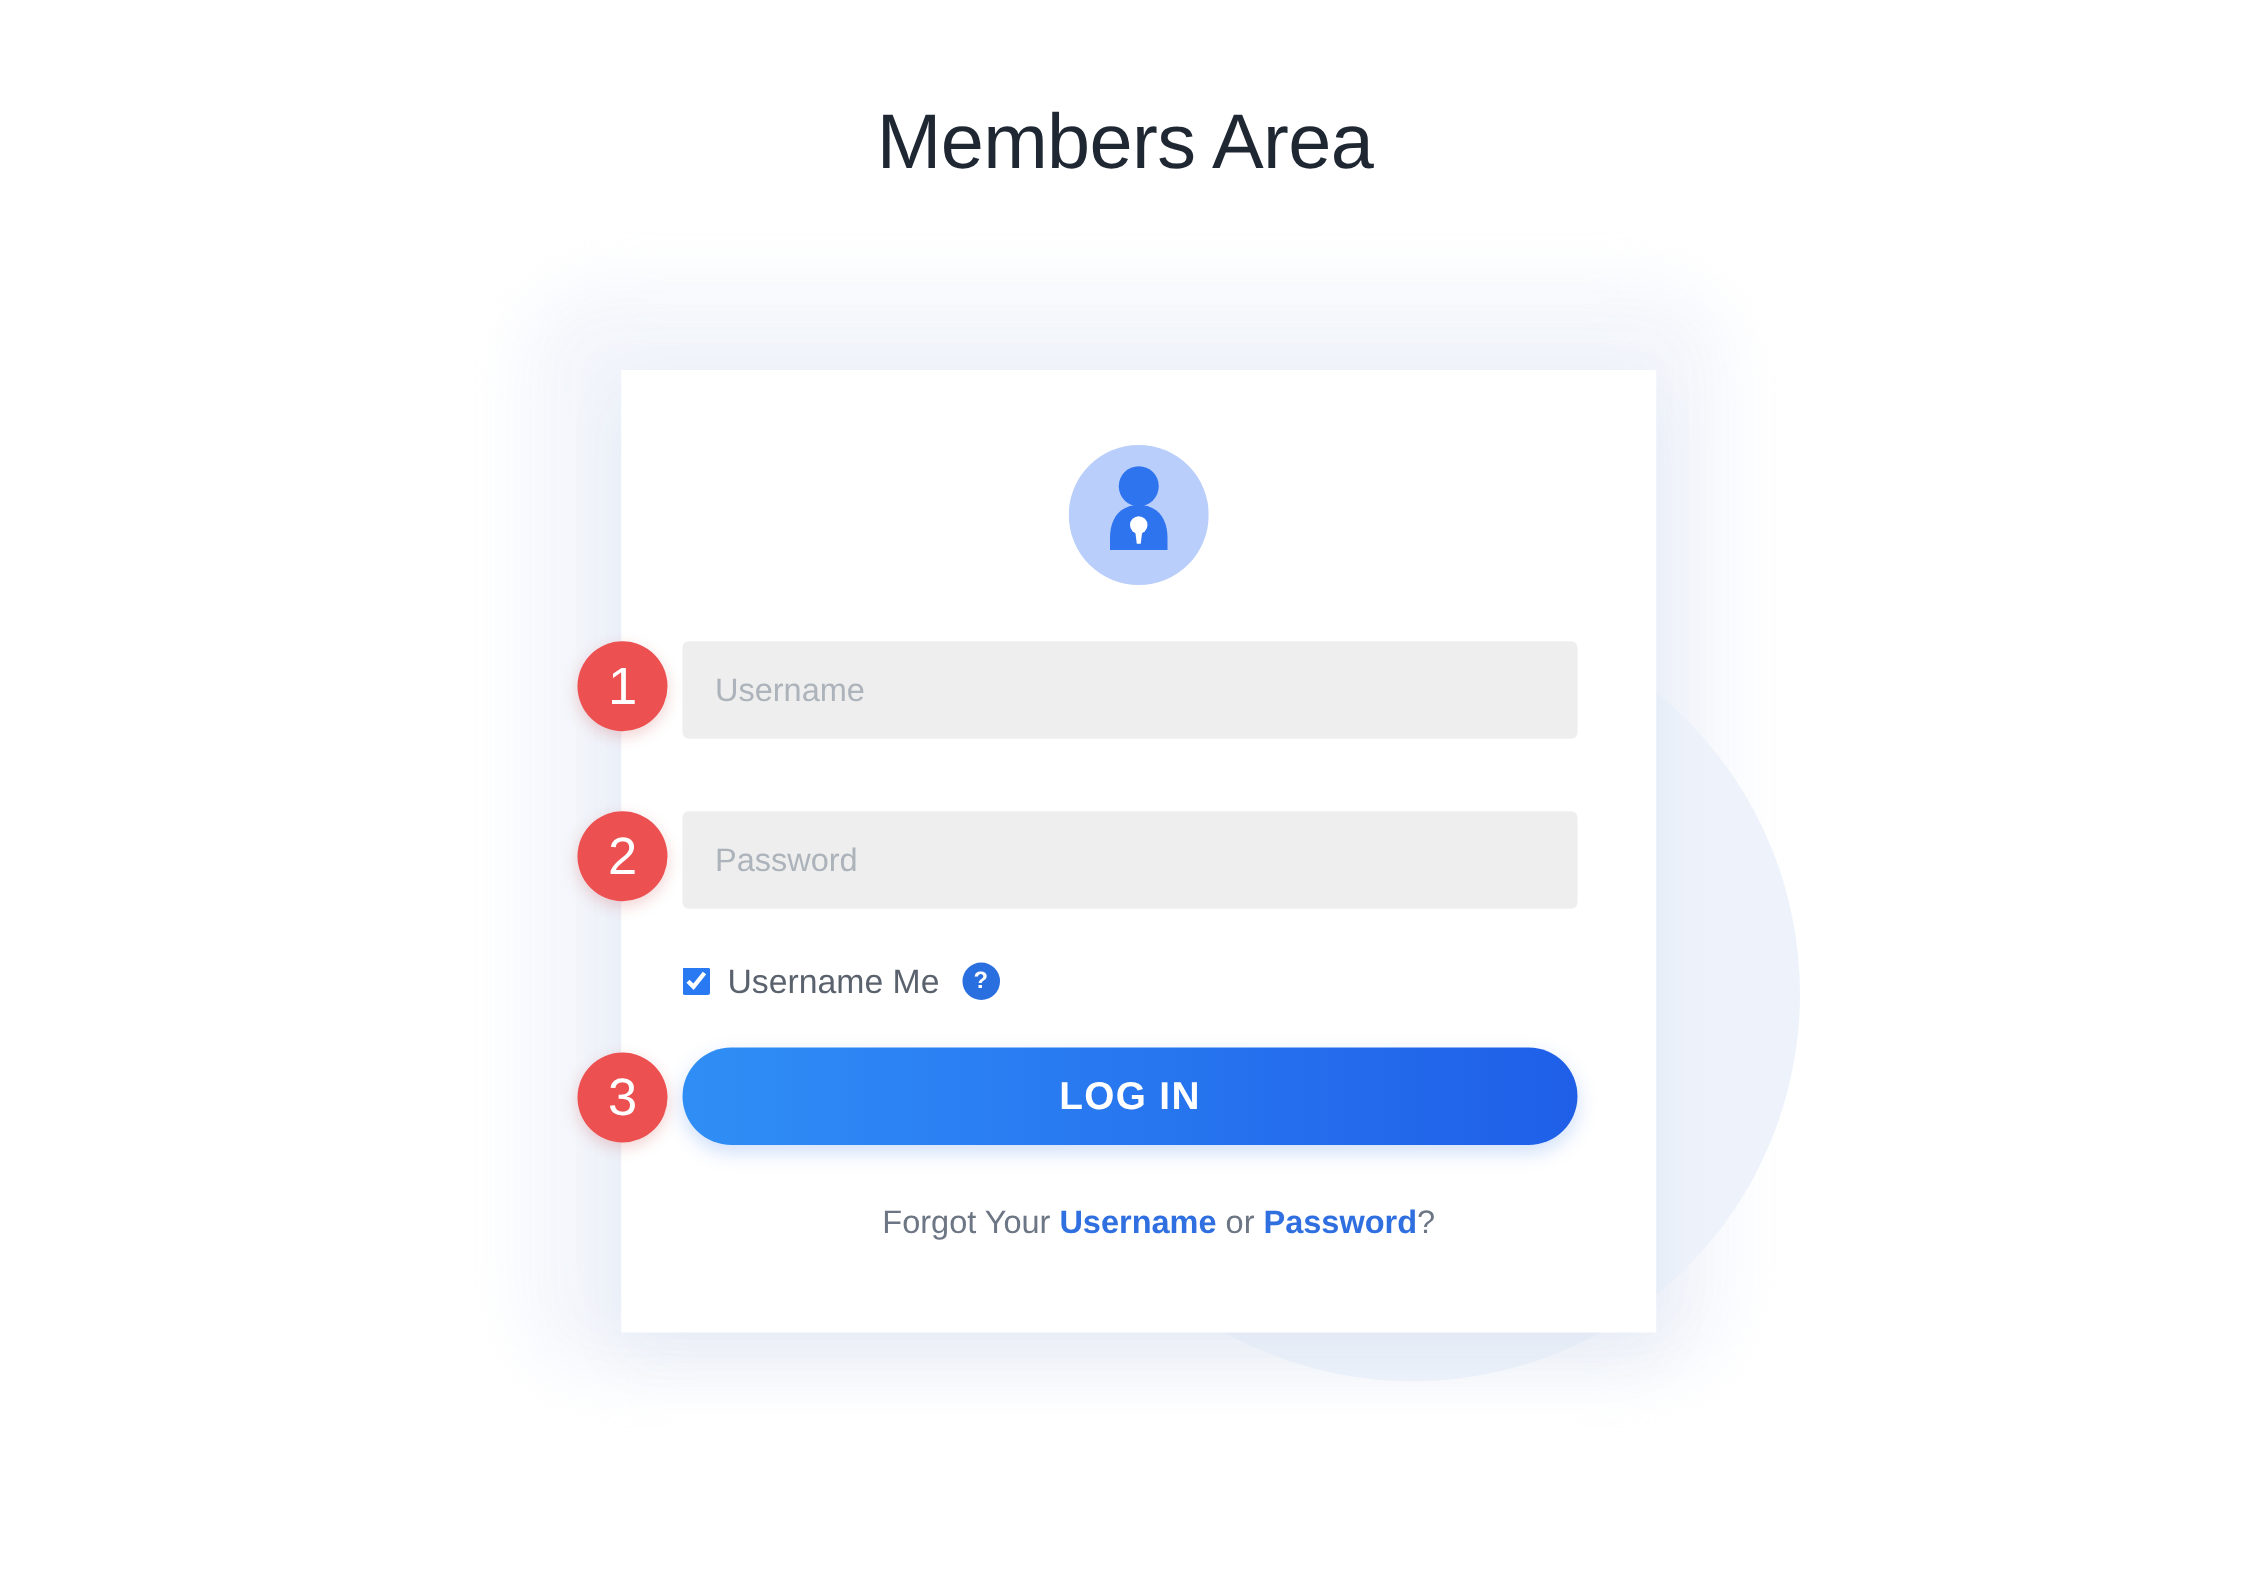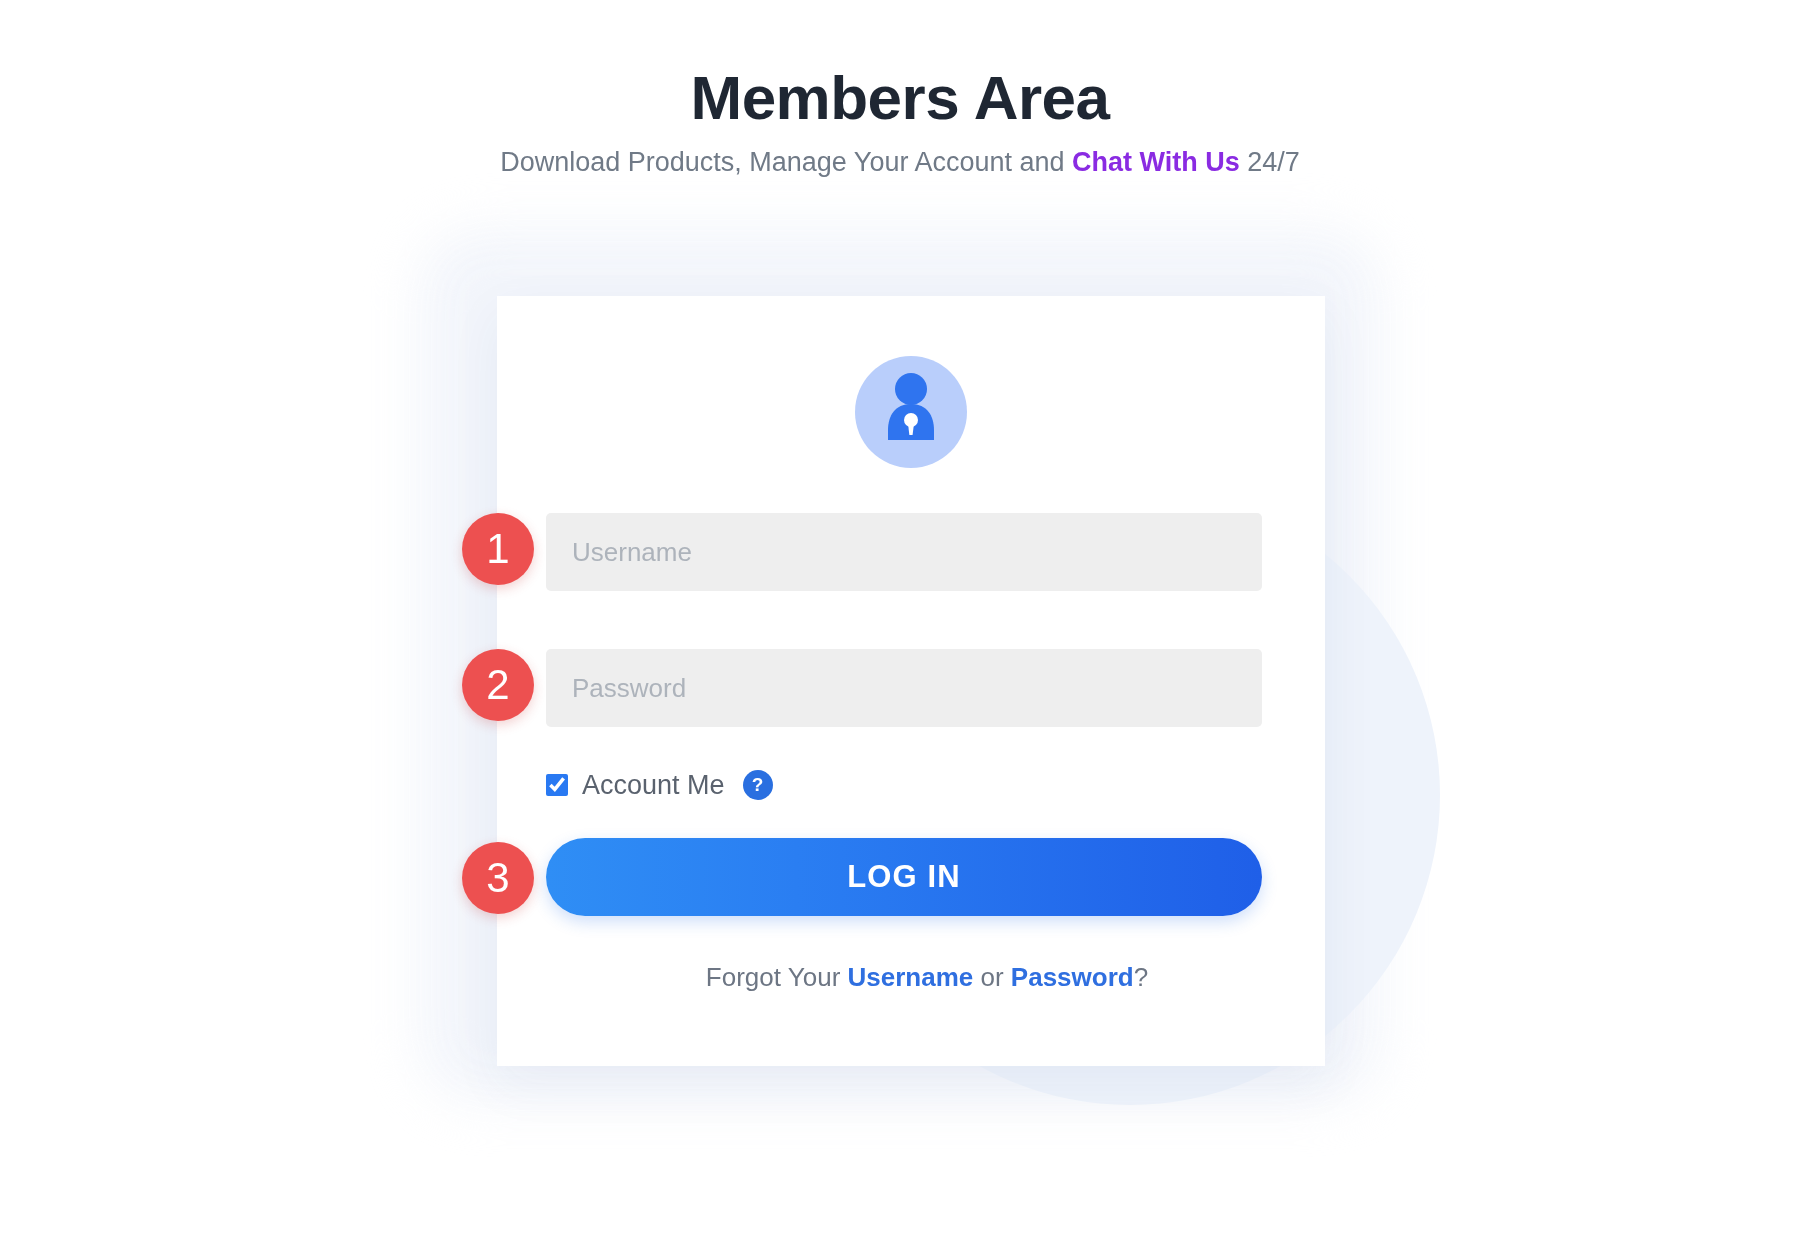--- a/index.html
+++ b/index.html
@@ -17,26 +17,26 @@
 
   .page {
     position: relative;
     width: 1800px;
     height: 1260px;
   }
 
   
   .page-title {
     position: absolute;
-    top: 20px;
+    top: 36px;
     left: 0;
     width: 1800px;
     text-align: center;
     font-size: 62px;
-    font-weight: bold;
+    font-weight: normal;
     color: #1f2733;
     letter-spacing: -0.5px;
     line-height: 1.15;
   }
 
   .subtitle {
     position: absolute;
     top: 144px;
     left: 0;
     width: 1800px;
@@ -240,23 +240,20 @@
 </head>
 <body>
 
 <div class="page">
 
   <div class="card-glow"></div>
   <div class="deco-circle deco-circle-right"></div>
 
   <h1 class="page-title">Members Area</h1>
 
-  <div class="subtitle">
-    <span>Download Products, Manage Your Account and </span><a href="#" class="chat-link">Chat With Us</a><span> 24/7</span>
-  </div>
 
   <div class="login-card">
     <div class="avatar">
       <svg width="112" height="112" viewBox="0 0 112 112" xmlns="http://www.w3.org/2000/svg">
         <circle cx="56" cy="56" r="56" fill="#b9cefb"></circle>
         <circle cx="56" cy="33" r="16" fill="#2f74ef"></circle>
         <path d="M56 48 C40 48 33 60 33 74 L33 84 L79 84 L79 74 C79 60 72 48 56 48 Z" fill="#2f74ef"></path>
         <circle cx="56" cy="64" r="7" fill="#ffffff"></circle>
         <path d="M52.8 66 L59.2 66 L57.6 79 L54.4 79 Z" fill="#ffffff"></path>
       </svg>
@@ -265,21 +262,21 @@
 
   <div class="step-badge badge-1">1</div>
   <div class="step-badge badge-2">2</div>
   <div class="step-badge badge-3">3</div>
 
   <input class="field field-username" type="text" placeholder="Username" style="">
   <input class="field field-password" type="password" placeholder="Password" style="">
 
   <div class="remember-row">
     <input class="remember-checkbox" type="checkbox" checked="" style="">
-    <span class="remember-label">Account Me</span>
+    <span class="remember-label">Username Me</span>
     <span class="help-icon">?</span>
   </div>
 
   <button class="login-button">LOG IN</button>
 
   <div class="forgot-line">
     <span>Forgot Your </span><a href="#">Username</a><span> or </span><a href="#">Password</a><span>?</span>
   </div>
 
 

